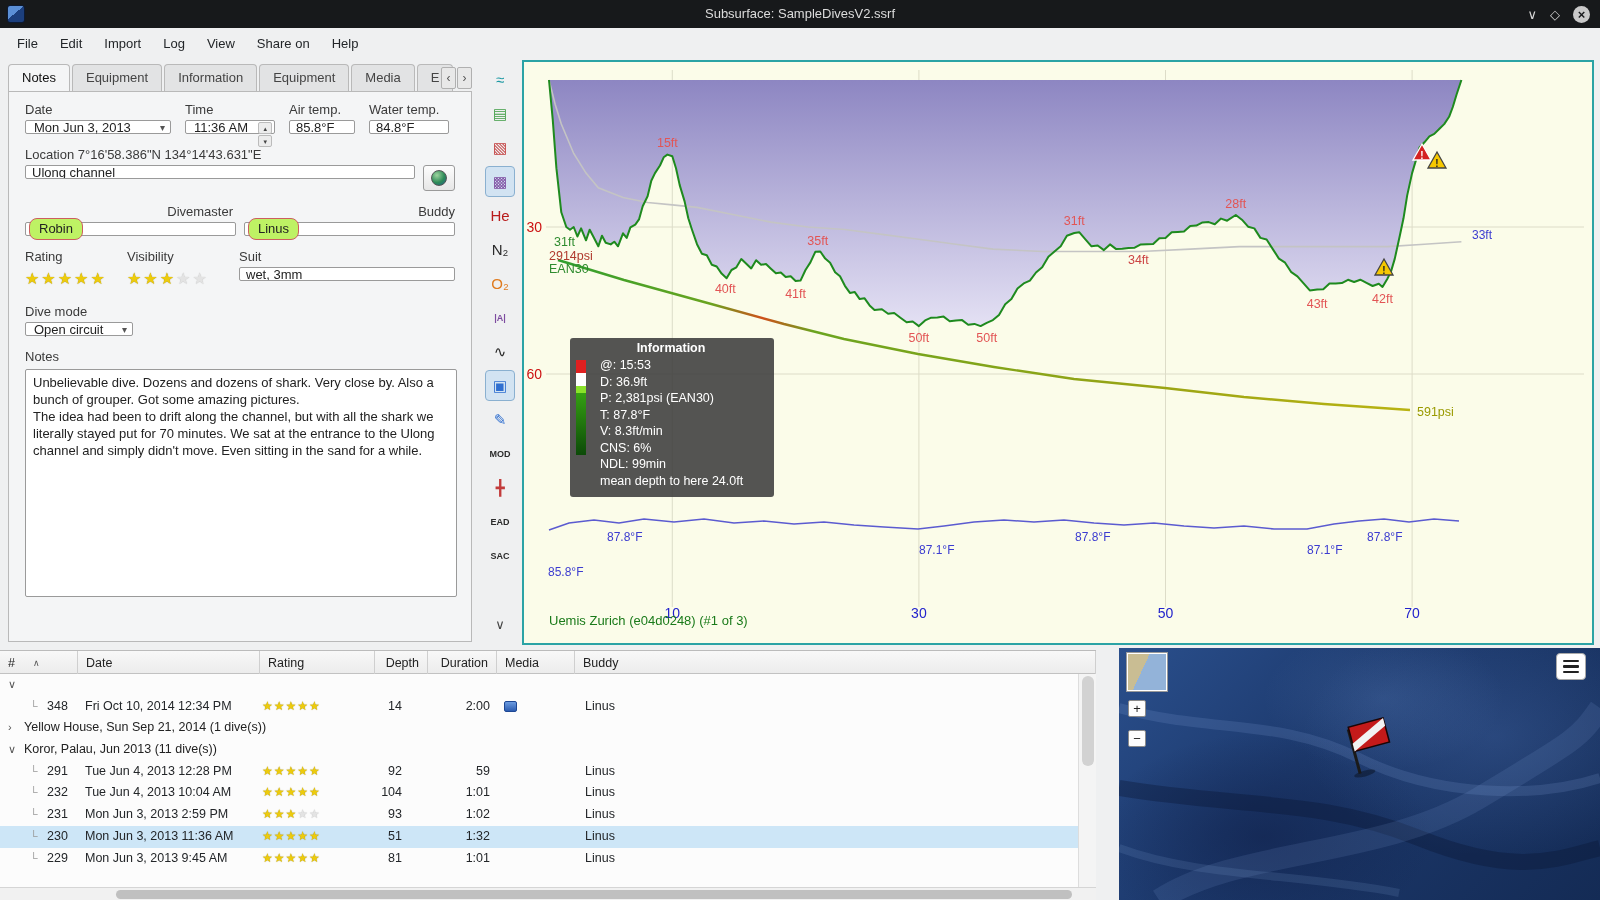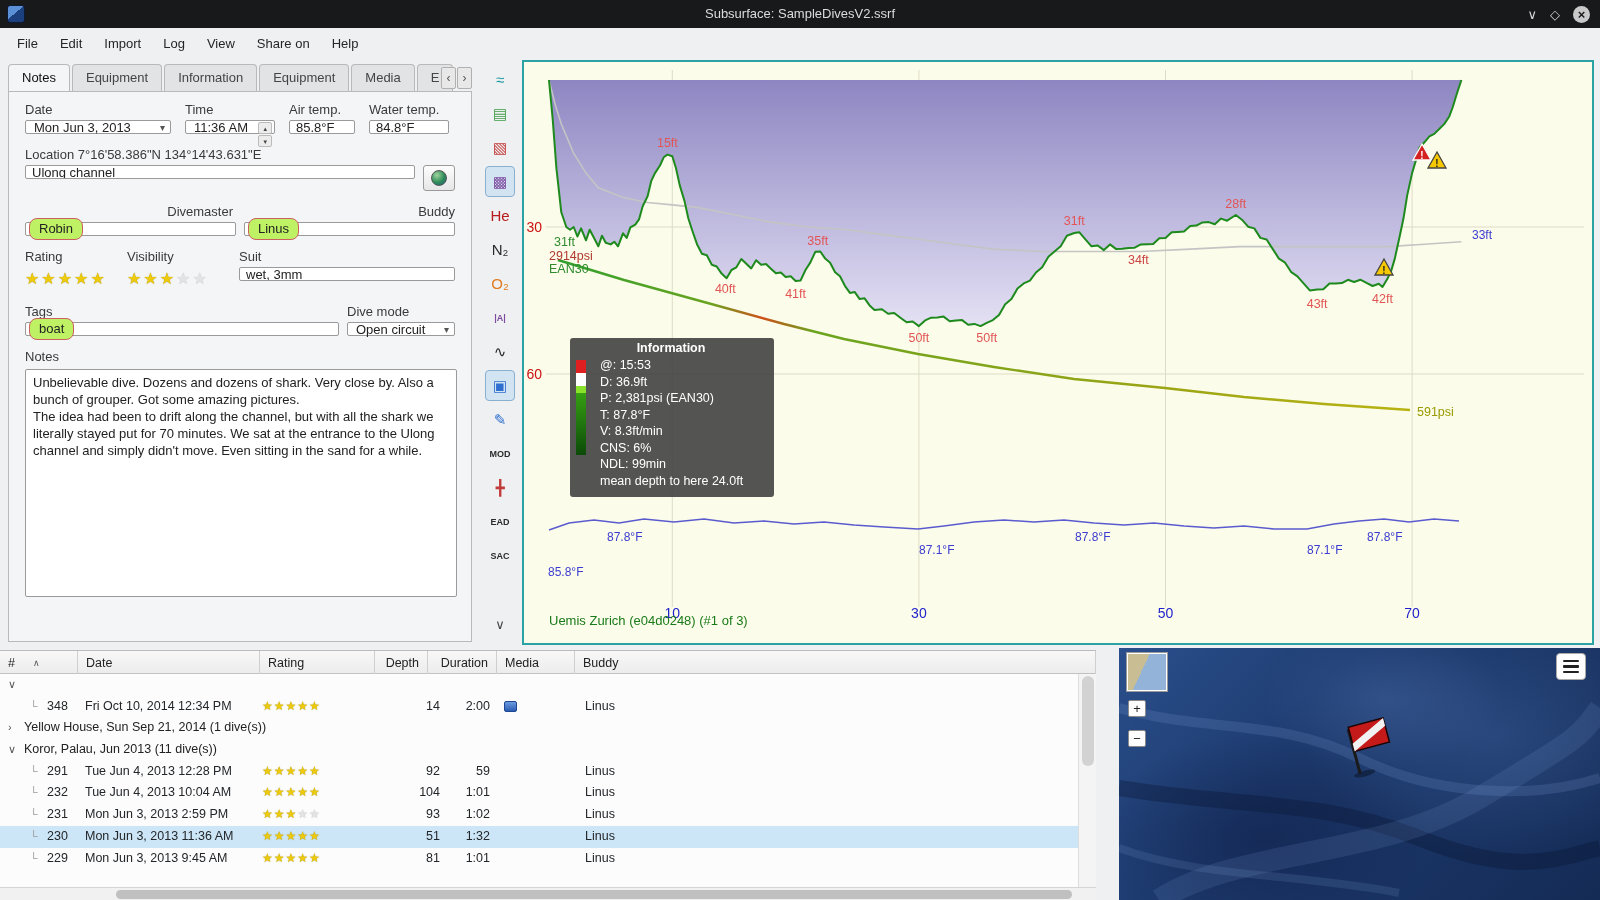--- a/index.html
+++ b/index.html
@@ -89,21 +89,21 @@
 .sort-arrow{font-size:9px;color:#555;margin-left:14px;}
 #dive-rows{position:absolute;left:0;top:23px;width:1078px;}
 .list-row{position:relative;height:21.7px;line-height:21.7px;font-size:12.5px;background:#fcfcfc;white-space:nowrap;}
 .list-row.selected{background:#cde6f7;}
 .tree-chev{position:absolute;left:8px;color:#555;font-size:11px;}
 .trip-label{position:absolute;left:24px;color:#222;}
 .tree-glyph{position:absolute;left:30px;color:#999;font-size:11px;}
 .c-num{position:absolute;left:47px;}
 .c-date{position:absolute;left:85px;}
 .c-stars{position:absolute;left:262px;}
-.c-depth{position:absolute;left:382px;width:58px;text-align:right;}
+.c-depth{position:absolute;left:344px;width:58px;text-align:right;}
 .c-duration{position:absolute;left:428px;width:62px;text-align:right;}
 .c-media{position:absolute;left:504px;top:5px;}
 .media-chip{width:13px;height:11px;border-radius:2px;background:linear-gradient(#6b9be0,#2c5cb0);border:1px solid #1d4794;display:inline-block;}
 .c-buddy{position:absolute;left:585px;}
 #v-scrollbar{position:absolute;right:0;top:23px;width:18px;height:214px;background:#f4f4f4;border-left:1px solid #ddd;}
 .vthumb{margin:2px auto 0;width:12px;height:90px;background:#d2d2d2;border-radius:6px;}
 #h-scrollbar{position:absolute;left:0;bottom:0;width:1096px;height:13px;background:#f1f1f1;border-top:1px solid #d5d5d5;}
 .hthumb{position:absolute;left:116px;top:2px;height:9px;width:956px;background:#c0c0c0;border-radius:5px;}
 
 
@@ -218,26 +218,20 @@
       <label>Visibility</label>
       <span id="visibility-stars-slot"><span class="stars"><span class="star on">★</span><span class="star on">★</span><span class="star on">★</span><span class="star off">★</span><span class="star off">★</span></span></span>
     </div>
     <div class="field grow">
       <label>Suit</label>
       <input class="txt" value="wet, 3mm" style="">
     </div>
   </div>
 
   <div class="frow tags-row">
-    <div class="field grow">
-      <label>Tags</label>
-      <div class="chipfield">
-          <span class="chip">boat</span>
-        </div>
-    </div>
     <div class="field w-mode">
       <label>Dive mode</label>
       <div class="combo">
         <span>Open circuit</span>
         <span class="combo-arrow">▾</span>
       </div>
     </div>
   </div>
 
   <label class="solo">Notes</label>

